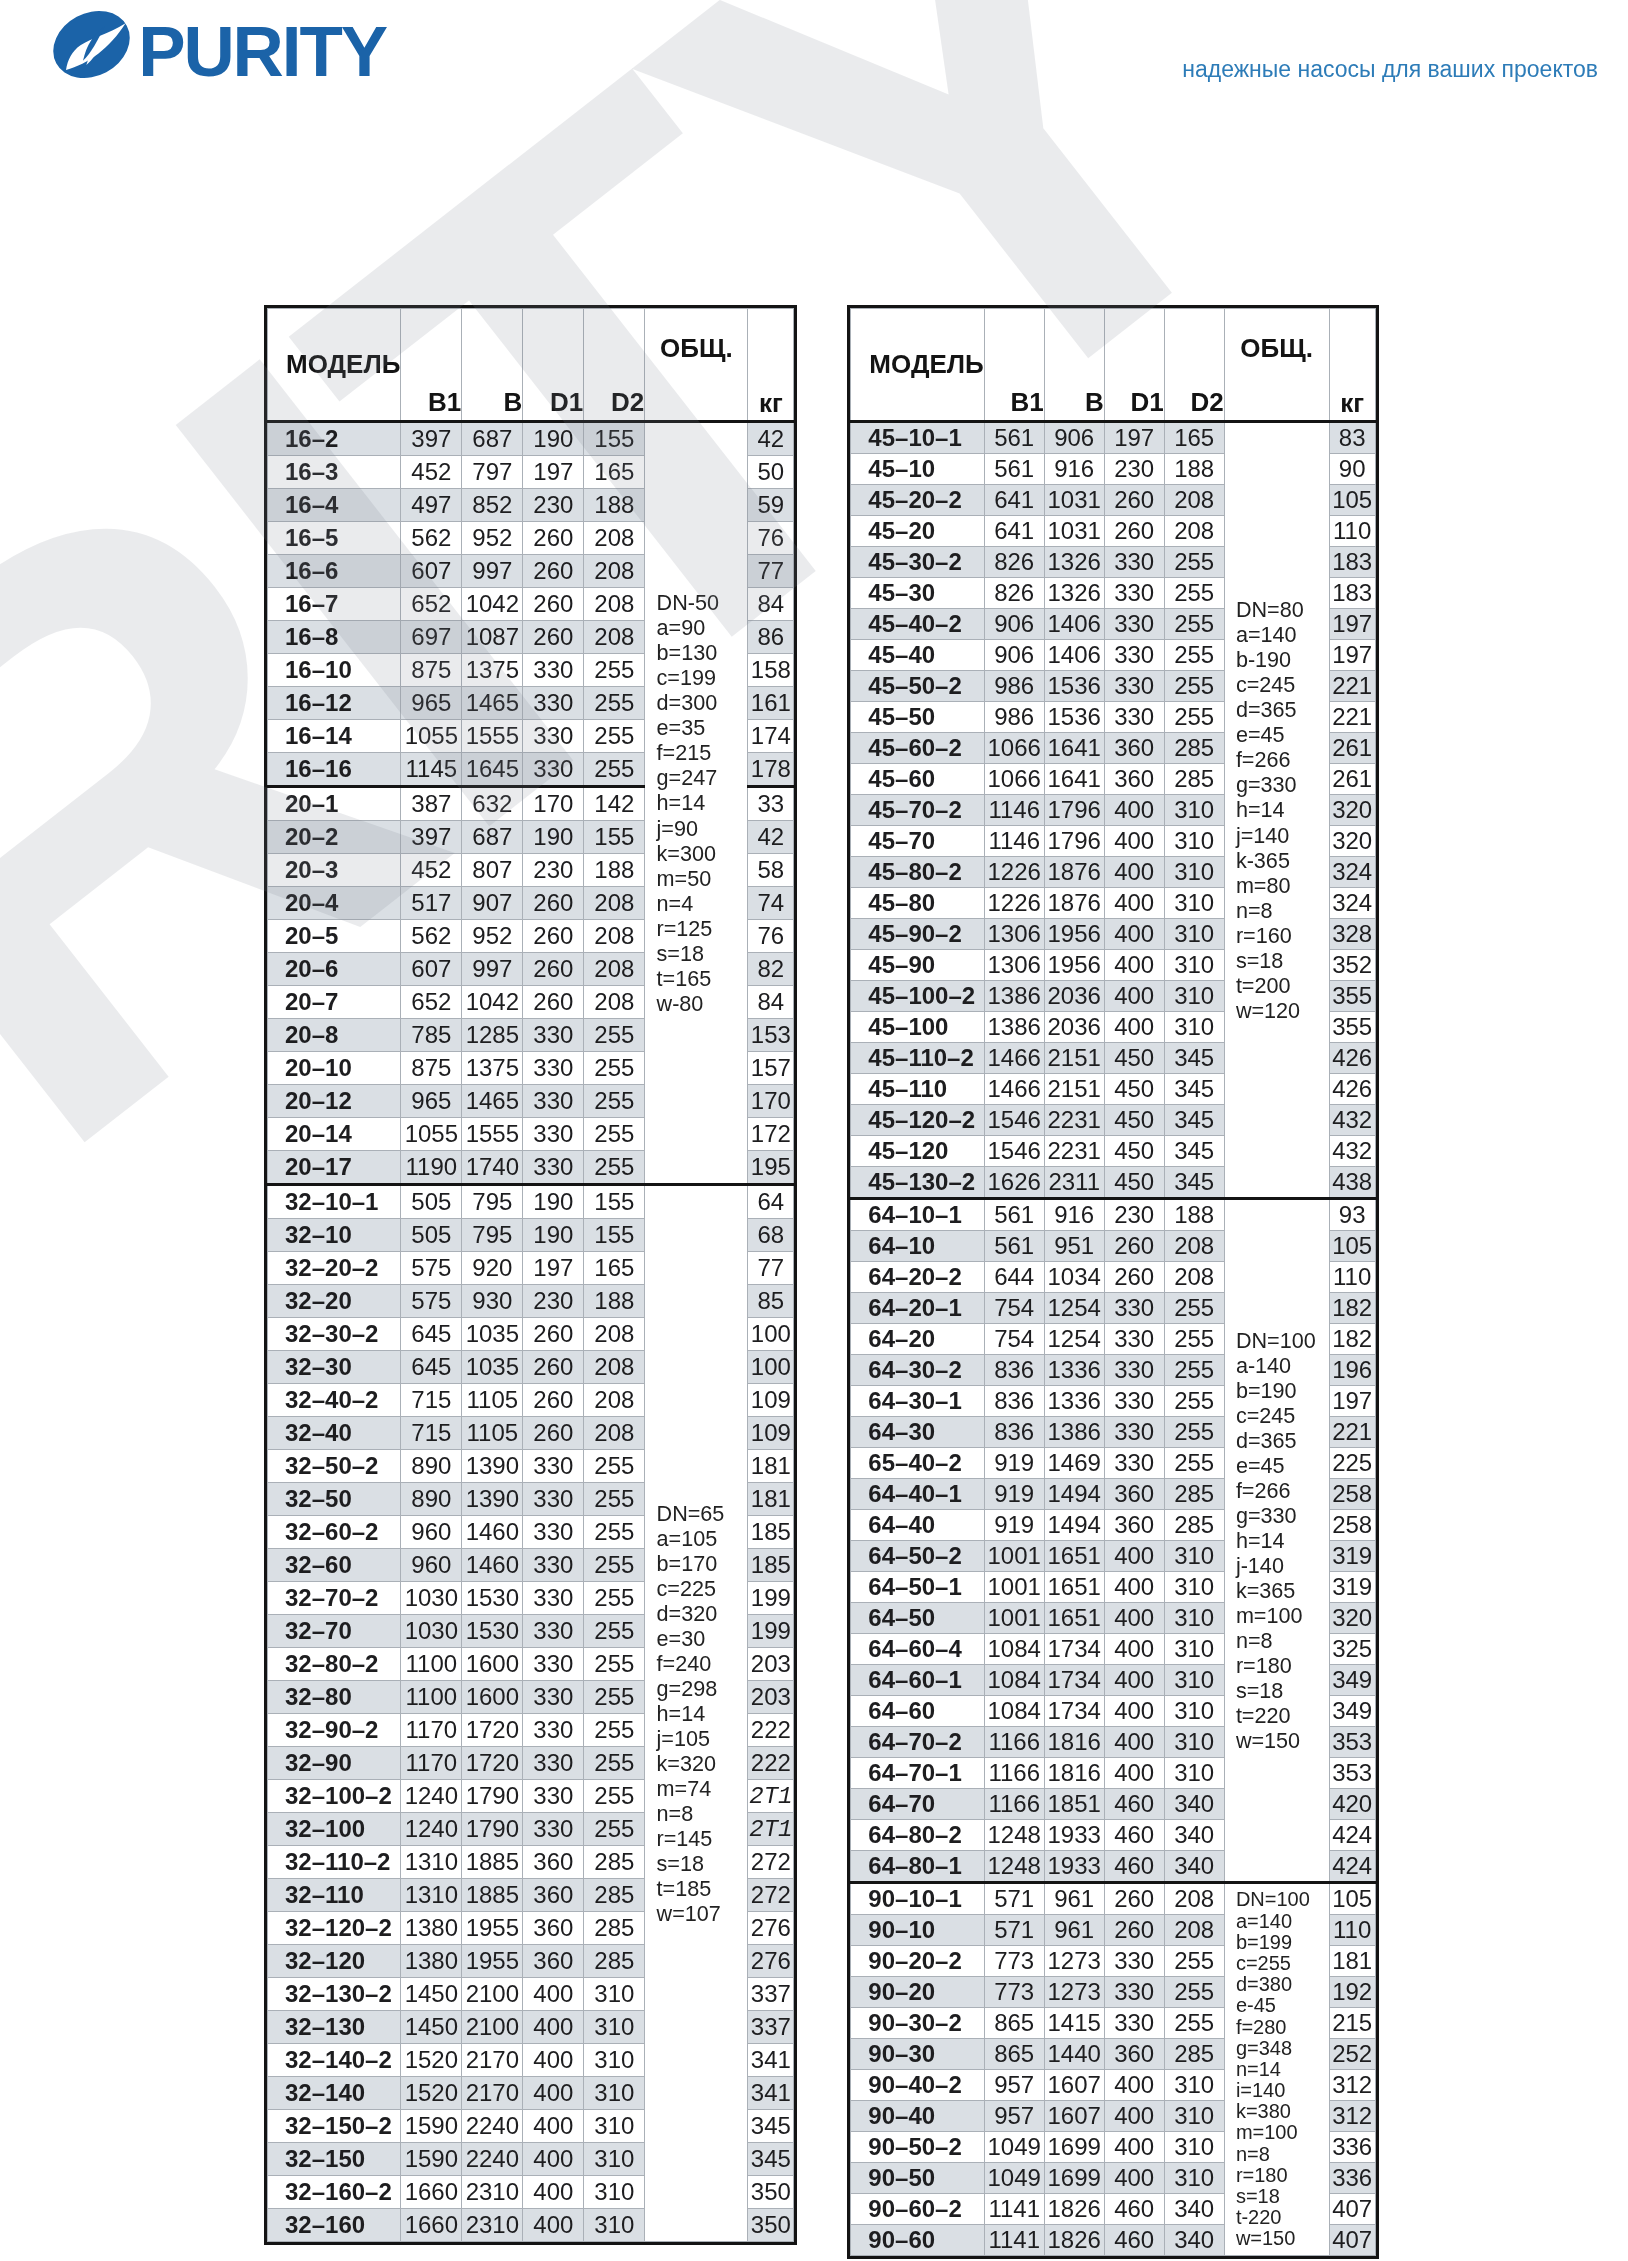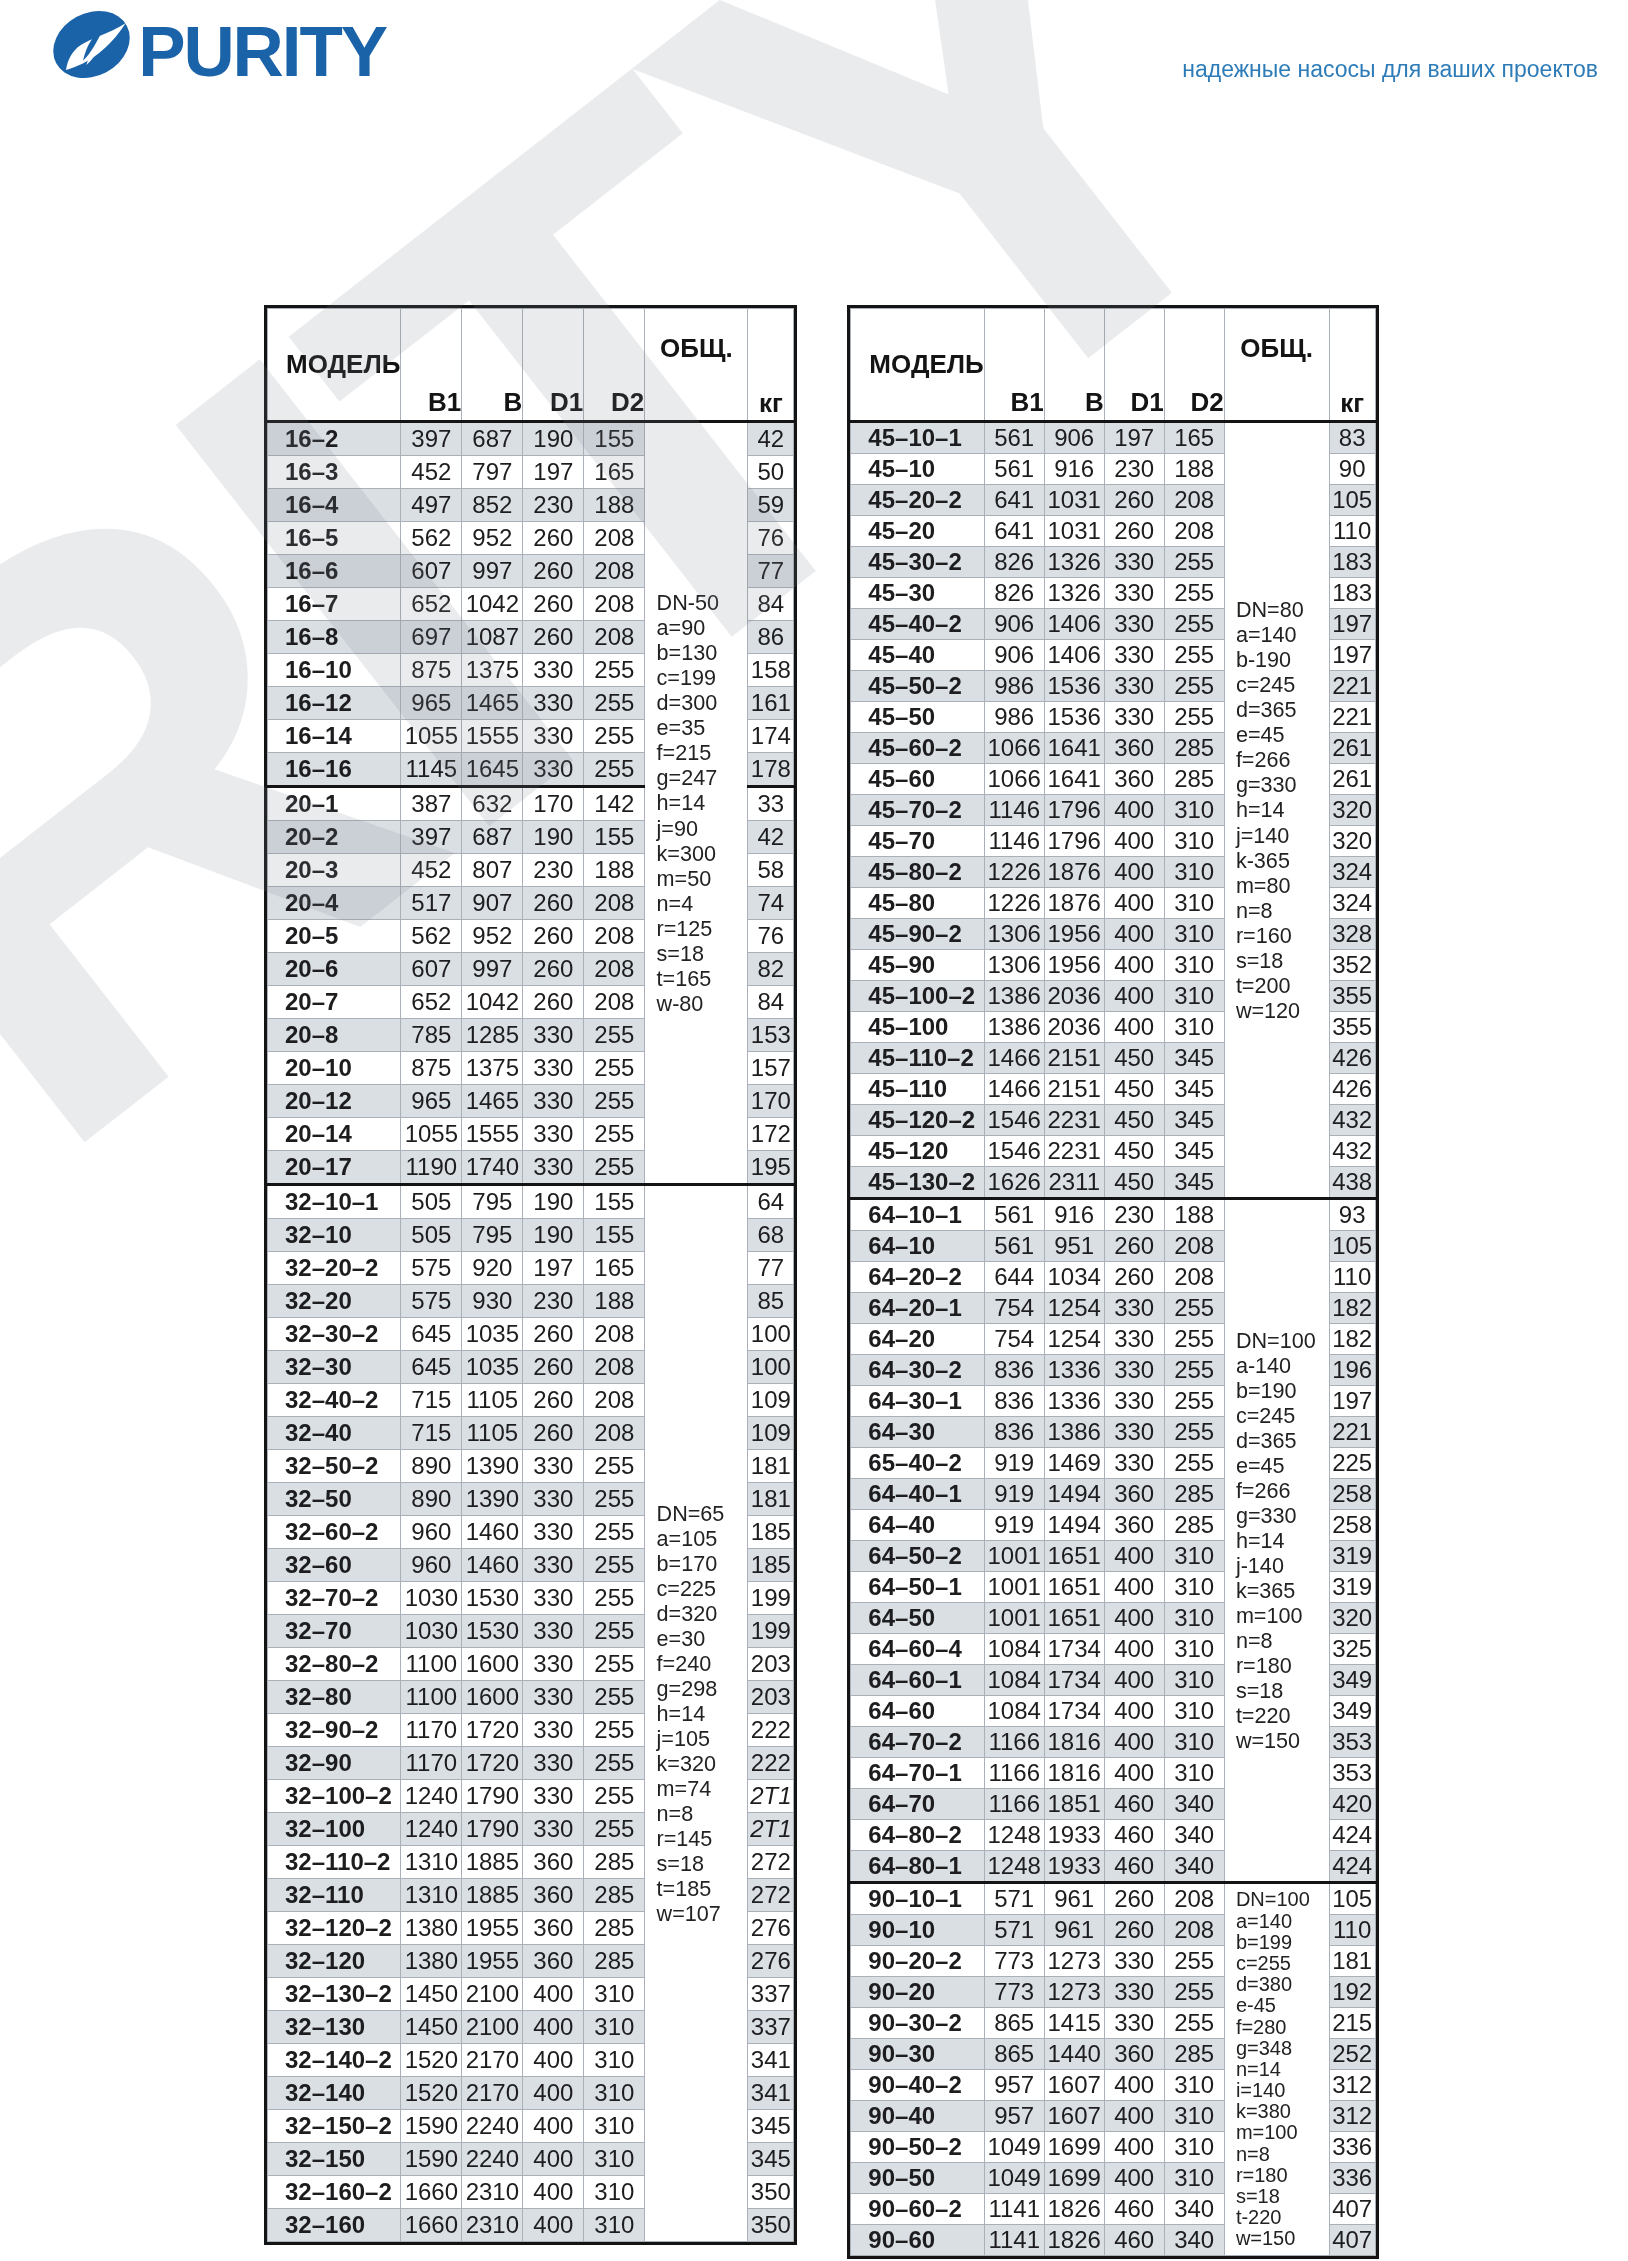--- a/index.html
+++ b/index.html
@@ -32,21 +32,21 @@
   th.h-obsh{vertical-align:middle;text-align:center;padding-bottom:33px;}
   th.h-kg{vertical-align:bottom;padding-bottom:1px;text-align:center;}
   td{font-size:24px;text-align:center;vertical-align:middle;}
   .tl td{height:32px;}
   .tr td{height:30px;}
   td.model{text-align:left;padding-left:17px;font-weight:700;}
   td.g{background:#dadfe4;}
   td.w{background:#ffffff;}
   td.sec{border-top:3.5px solid #141414;margin-left:24px;}
   td.obsh{background:#ffffff;vertical-align:middle;}
-  td.it{font-style:italic;}
+  td.it{font-style:italic;font-family:Liberation Mono, monospace;}
   .dims{font-size:21.6px;line-height:1.16;text-align:left;padding-left:11.2px;color:#222;}
   .dims.compact{font-size:20px;line-height:1.06;}
 </style>
 </head>
 <body>
 
 <div class="logo">
   <span style="display:inline-block;line-height:0;">
     <svg width="85" height="85" viewBox="0 0 100 100">
       <ellipse cx="50" cy="50" rx="47" ry="37" transform="rotate(-28 50 50)" fill="#1b63a8"></ellipse>

